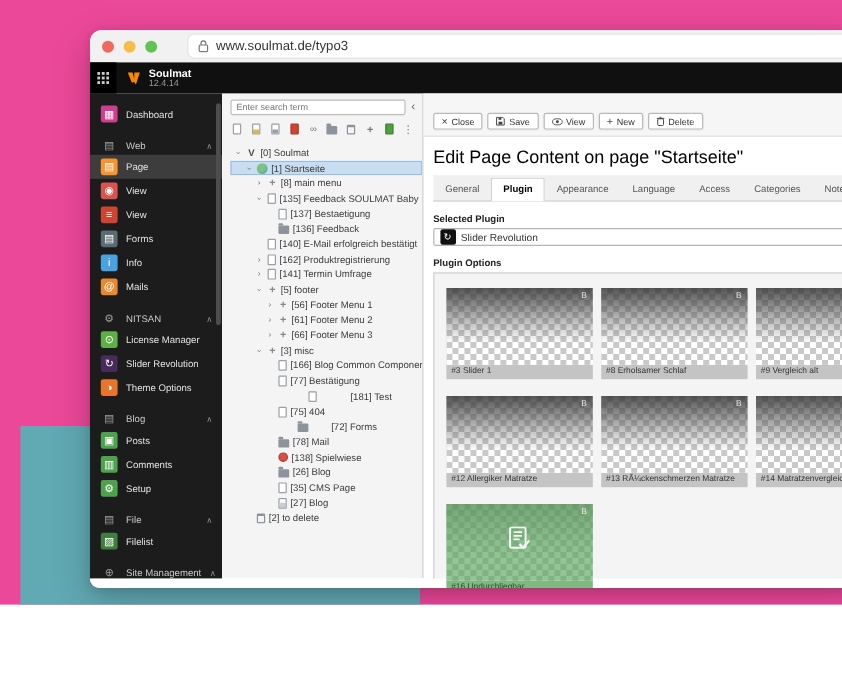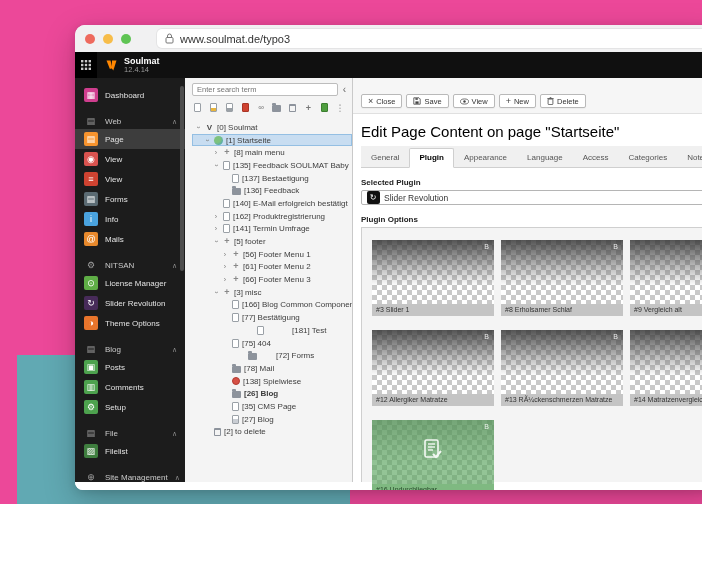--- a/index.html
+++ b/index.html
@@ -397,21 +397,21 @@
             <div class="tree-row" style="padding-left: 29px; text-align: right;">
               <span class="caret"></span>
               <span class="ti folder"></span>
               <span>[78] Mail</span>
             </div>
             <div class="tree-row" style="padding-left: 29px;">
               <span class="caret"></span>
               <span class="ti page-red"></span>
               <span>[138] Spielwiese</span>
             </div>
-            <div class="tree-row" style="padding-left: 29px; font-weight: bold;">
+            <div class="tree-row" style="padding-left: 29px;">
               <span class="caret"></span>
               <span class="ti folder"></span>
               <span>[26] Blog</span>
             </div>
             <div class="tree-row" style="padding-left: 29px;">
               <span class="caret"></span>
               <span class="ti page"></span>
               <span>[35] CMS Page</span>
             </div>
             <div class="tree-row" style="padding-left: 29px;">

